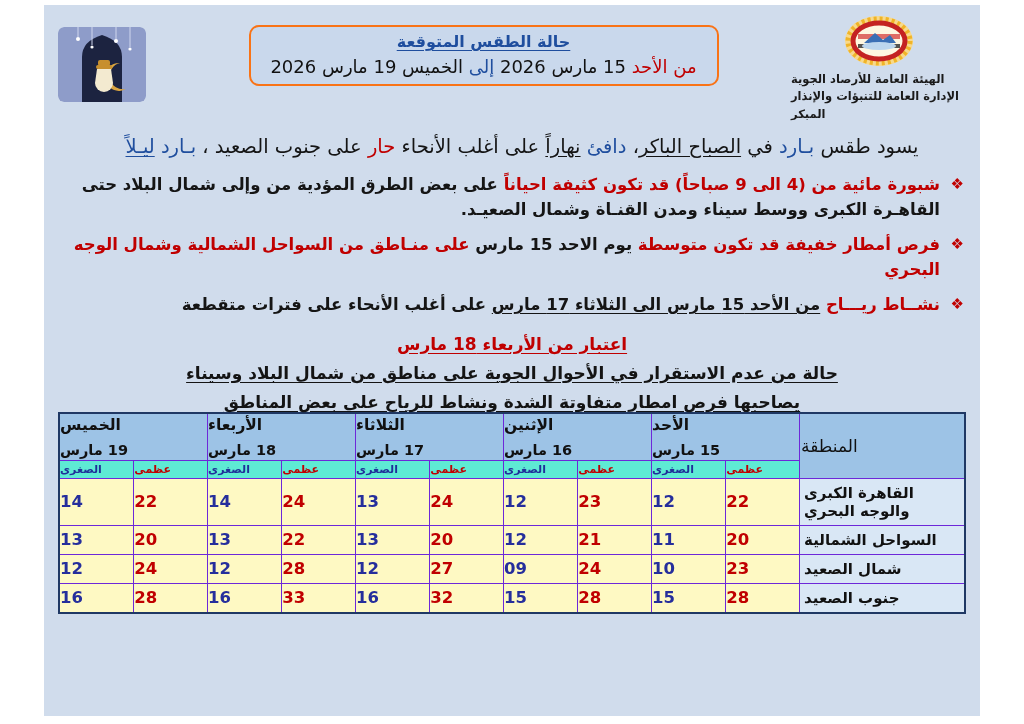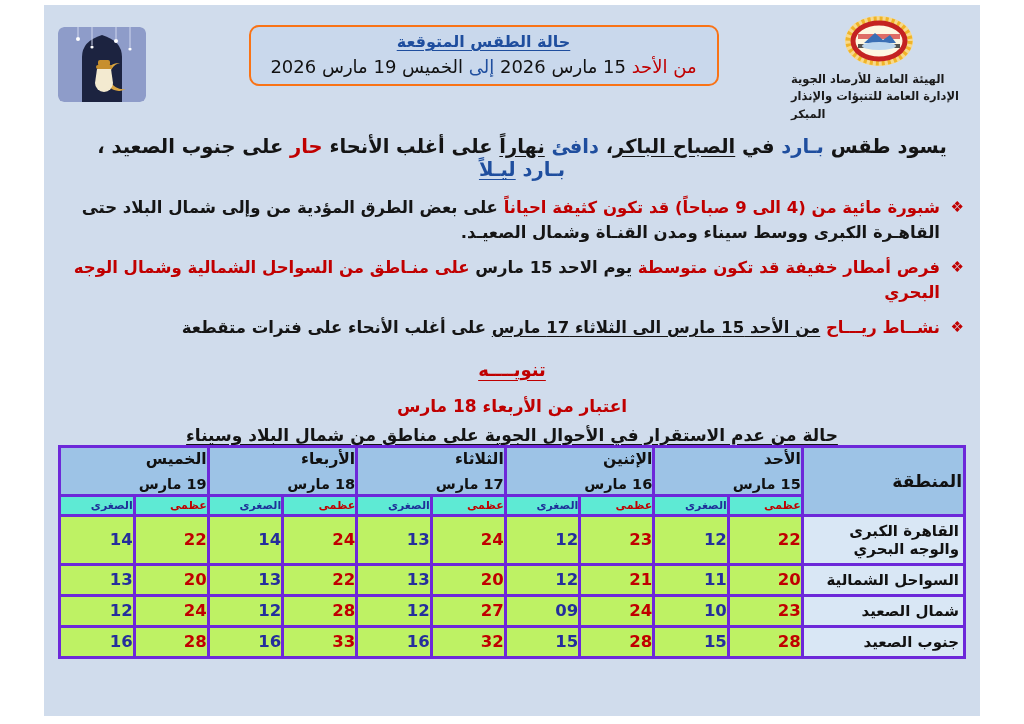--- a/index.html
+++ b/index.html
@@ -9,49 +9,49 @@
   .hdr{display:flex;justify-content:space-between;align-items:flex-start;margin-top:4px;}
   .org{width:175px;text-align:left;color:#1a1a1a;font-weight:bold;font-size:11.5px;line-height:1.5;}
   .org .logo{display:block;margin:0 auto 2px auto;}
   .titlebox{width:470px;margin-top:12px;border:2px solid #f97316;border-radius:10px;background:#c9d8ec;text-align:center;padding:5px 10px 7px 10px;box-sizing:border-box;}
   .titlebox .t1{color:#1f4e9e;font-weight:bold;font-size:16px;text-decoration:underline;text-underline-offset:3px;}
   .titlebox .t2{font-weight:normal;font-size:18px;color:#111;margin-top:5px;}
   .titlebox .t2 .red{color:#c00000;}
   .titlebox .t2 .blue{color:#1f4e9e;}
   .deco{width:88px;height:75px;border-radius:6px;overflow:hidden;margin-top:14px;margin-right:30px;}
   
-  .headline{text-align:center;font-weight:bold;font-size:19.5px;color:#141414;margin-top:12px;letter-spacing:0;margin-left:20px;}
+  .headline{text-align:center;font-weight:normal;font-size:19.5px;color:#141414;margin-top:12px;letter-spacing:0;margin-left:20px;}
   .blue{color:#1f4e9e;}
   .red{color:#c00000;}
   .u{text-decoration:underline;text-underline-offset:3px;}
   
   .bullets{margin-top:14px;font-weight:bold;font-size:16.5px;color:#151515;}
   .bullet{position:relative;padding-right:26px;margin-bottom:9px;line-height:1.55;}
   .bullet .marker{position:absolute;right:2px;top:1px;color:#c00000;font-size:15px;}
   
   .notice{text-align:center;font-weight:bold;}
   .notice .n-title{color:#c00000;font-size:18px;text-decoration:underline;text-underline-offset:4px;margin-top:18px;letter-spacing:1px;}
-  .notice .n-sub{color:#c00000;font-size:17px;text-underline-offset:3px;margin-top:16px;}
+  .notice .n-sub{color:#c00000;font-size:17px;text-decoration:underline;text-underline-offset:3px;margin-top:16px;}
   .notice .n-line{color:#141414;font-size:17px;text-decoration:underline;text-underline-offset:3px;margin-top:9px;}
   .notice .n-line3{font-size:17px;margin-top:8px;text-decoration:none;}
   .notice .n-line3 .navy{color:#1a2f7e;}
   
   .tbl-title{color:#c00000;font-weight:bold;font-size:14.5px;text-decoration:underline;text-underline-offset:3px;margin:14px 6px 6px 0;text-align:right;}
   table{border-collapse:collapse;width:100%;background:#fff;}
-  th,td{border:3px solid #6d28d9;text-align:right;vertical-align:middle;}
+  th,td{border:1px solid #6d28d9;text-align:left;vertical-align:middle;}
   table{border:2px solid #1f3864;}
-  th.region{background:#9dc3e6;font-size:17px;font-weight:bold;color:#111;width:170px;}
+  th.region{background:#9dc3e6;font-size:17px;font-weight:normal;color:#111;width:170px;}
   th.day{background:#9dc3e6;color:#111;padding:2px 0;}
   th.day .dname{font-size:15.5px;font-weight:bold;}
-  th.day .ddate{font-size:14.5px;font-weight:bold;margin-top:8px;padding-left:12px;}
+  th.day .ddate{font-size:14.5px;font-weight:bold;margin-top:8px;}
   th.sub{background:#5eead4;font-size:11px;padding:2px 0;width:76px;}
   th.sub.mx{color:#c00000;}
   th.sub.mn{color:#1f3099;}
   td.regioncell{background:#d9e7f5;font-size:15px;font-weight:bold;color:#111;padding:5px 4px;}
-  td.num{font-size:16.5px;font-weight:bold;padding:3px 0;background:#bef264;}
+  td.num{font-size:16.5px;font-weight:bold;padding:3px 0;background:#fef9c3;}
   td.num.mx{color:#c00000;}
   td.num.mn{color:#252e9c;}
 </style>
 </head>
 <body>
 
 <div class="page">
 
   <div class="hdr">
     <div class="org">
@@ -107,23 +107,23 @@
       <span class="marker">❖</span>
       <span class="red">فرص أمطار خفيفة قد تكون متوسطة</span><span> يوم الاحد 15 مارس </span><span class="red">على منـاطق من السواحل الشمالية وشمال الوجه البحري</span>
     </div>
     <div class="bullet">
       <span class="marker">❖</span>
       <span class="red">نشــاط ريـــاح </span><span class="u">من الأحد 15 مارس الى الثلاثاء 17 مارس</span><span> على أغلب الأنحاء على فترات متقطعة</span>
     </div>
   </div>
 
   <div class="notice">
-    <div class="n-title">تنويــــه</div>
     <div class="n-sub">اعتبار من الأربعاء 18 مارس</div>
     <div class="n-line">حالة من عدم الاستقرار في الأحوال الجوية على مناطق من شمال البلاد وسيناء</div>
+    <div class="n-line">يصاحبها فرص امطار متفاوتة الشدة ونشاط للرياح على بعض المناطق</div>
   </div>
 
 
   <table>
     <thead>
       <tr>
         <th class="region" rowspan="2">المنطقة</th>
         <th class="day" colspan="2">
           <div class="dname">الأحد</div>
           <div class="ddate">15 مارس</div>

